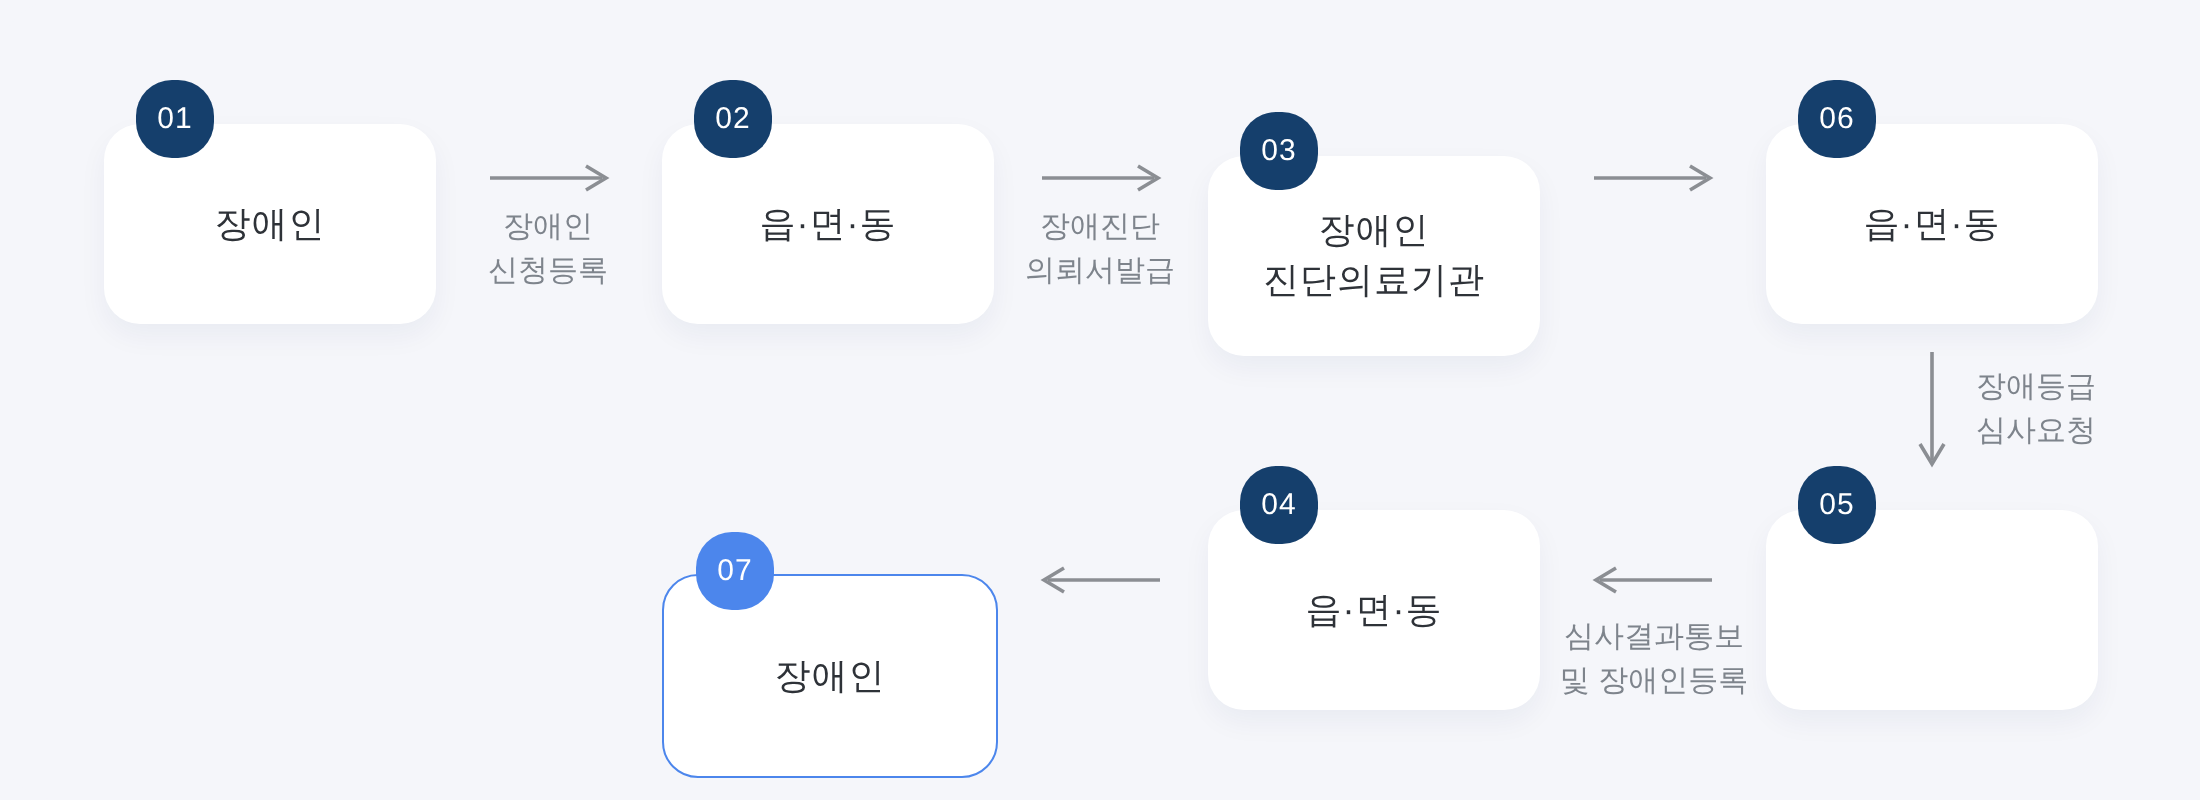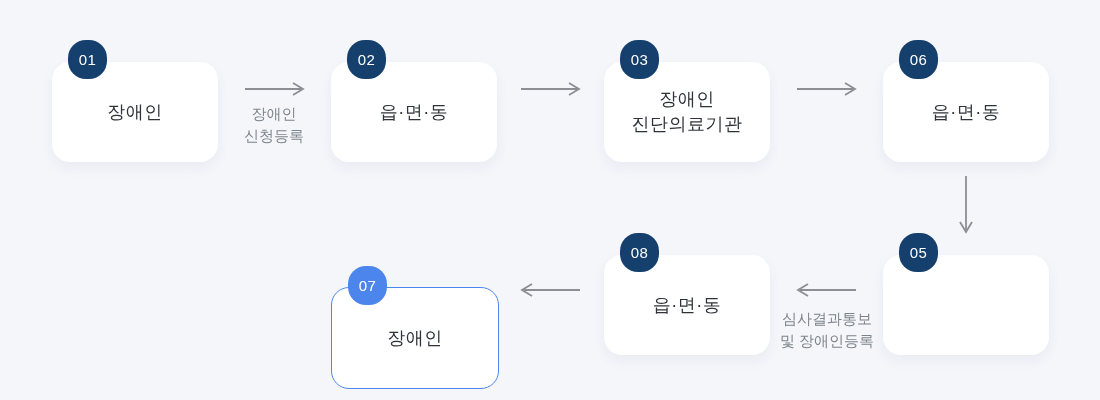--- a/index.html
+++ b/index.html
@@ -80,66 +80,70 @@
   <div class="box" style="left:52px;top:62px">
     <span class="badge">01</span>
     <span class="box-label">장애인</span>
   </div>
 
   <div class="box" style="left:331px;top:62px">
     <span class="badge">02</span>
     <span class="box-label">읍·면·동</span>
   </div>
 
-  <div class="box" style="left:604px;top:62px">
+  <div class="box" style="left:604px;top:78px">
     <span class="badge">03</span>
     <span class="box-label">장애인
 진단의료기관</span>
   </div>
 
   <div class="box" style="left:883px;top:62px">
     <span class="badge">06</span>
     <span class="box-label">읍·면·동</span>
   </div>
 
   <div class="box" style="left:883px;top:255px">
     <span class="badge">05</span>
   </div>
 
   <div class="box" style="left:604px;top:255px">
-    <span class="badge">08</span>
+    <span class="badge">04</span>
     <span class="box-label">읍·면·동</span>
   </div>
 
   <div class="box outlined" style="left:331px;top:255px">
     <span class="badge blue">07</span>
     <span class="box-label">장애인</span>
   </div>
 
   <svg class="arrow" style="left:243px;top:81px" width="62" height="16">
     <line x1="2" y1="8" x2="58" y2="8"></line>
     <polyline points="50,2 60,8 50,14"></polyline>
   </svg>
   <div class="arrow-label" style="left:204px;top:103px;width:140px">장애인
 신청등록</div>
 
   <svg class="arrow" style="left:519px;top:81px" width="62" height="16">
     <line x1="2" y1="8" x2="58" y2="8"></line>
     <polyline points="50,2 60,8 50,14"></polyline>
   </svg>
+  <div class="arrow-label" style="left:480px;top:103px;width:140px">장애진단
+의뢰서발급</div>
 
   <svg class="arrow" style="left:795px;top:81px" width="62" height="16">
     <line x1="2" y1="8" x2="58" y2="8"></line>
     <polyline points="50,2 60,8 50,14"></polyline>
   </svg>
 
   <svg class="arrow" style="left:958px;top:174px" width="16" height="62">
     <line x1="8" y1="2" x2="8" y2="56"></line>
     <polyline points="2,48 8,58 14,48"></polyline>
   </svg>
+  <div class="arrow-label" style="left:978px;top:183px;width:80px">장애등급
+심사요청</div>
 
   <svg class="arrow" style="left:796px;top:282px" width="62" height="16">
     <line x1="60" y1="8" x2="4" y2="8"></line>
     <polyline points="12,2 2,8 12,14"></polyline>
   </svg>
   <div class="arrow-label" style="left:757px;top:308px;width:140px">심사결과통보
 및 장애인등록</div>
 
   <svg class="arrow" style="left:520px;top:282px" width="62" height="16">
     <line x1="60" y1="8" x2="4" y2="8"></line>

